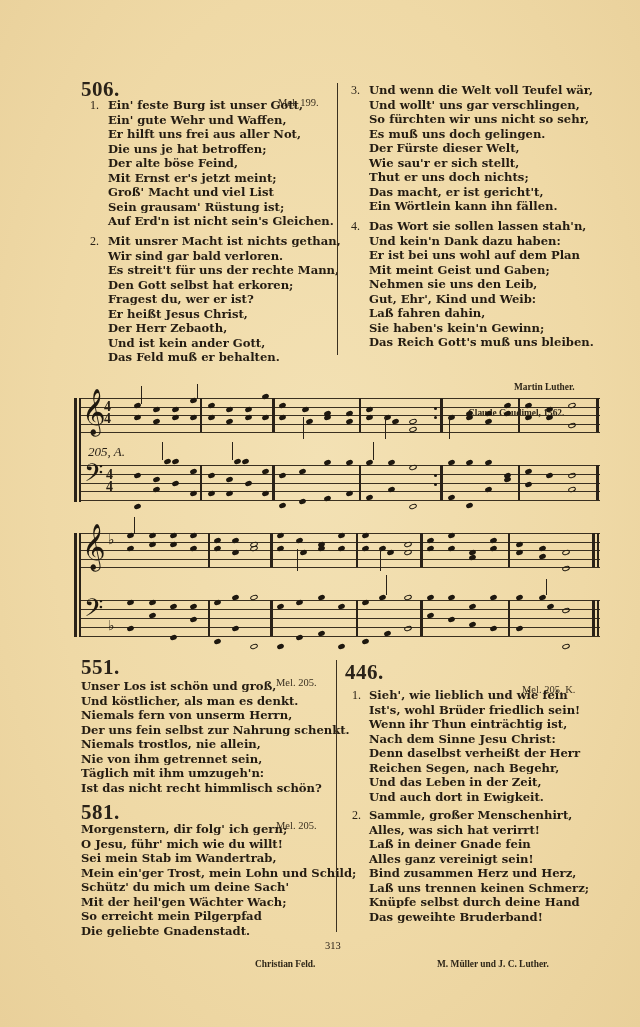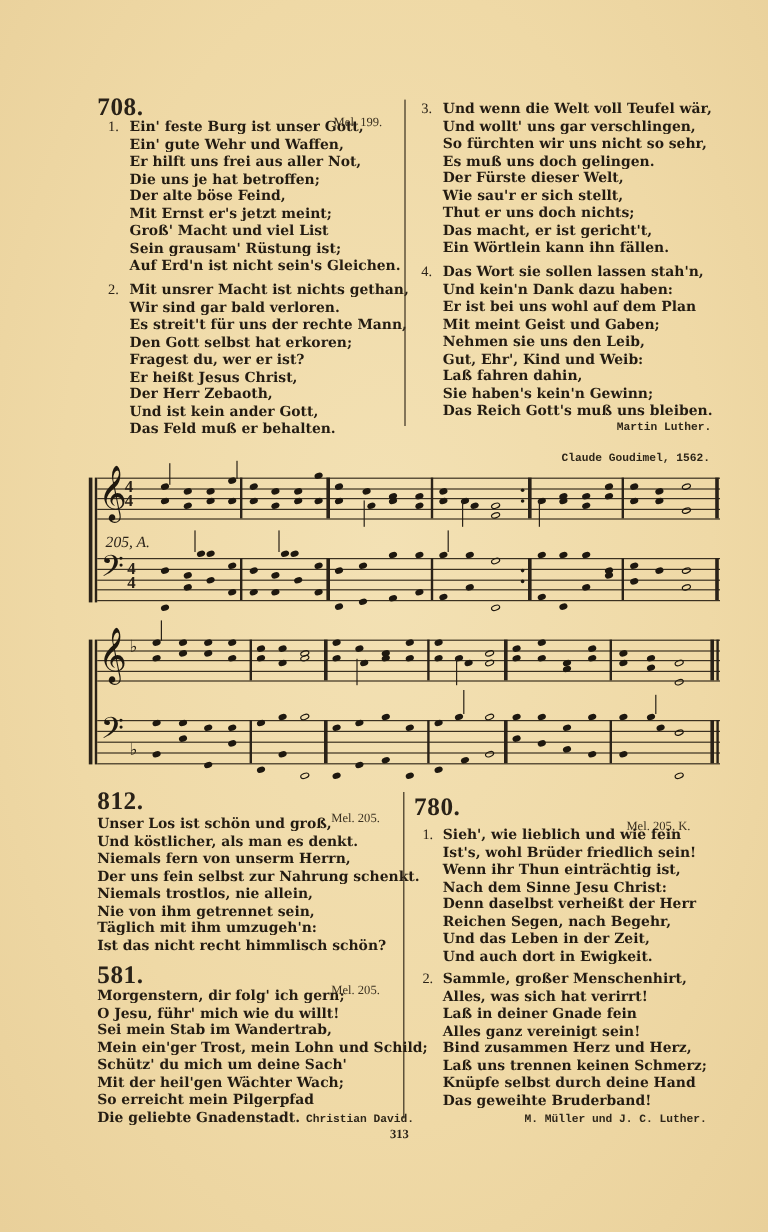--- a/index.html
+++ b/index.html
@@ -10,39 +10,39 @@
     font-family: "DejaVu Serif", serif;
     color:#2a2218;
     position:relative;
   }
   .abs { position:absolute; }
   .hymn-num { font-family:"Liberation Serif", serif; font-weight:bold; font-size:21px; letter-spacing:0.5px; }
   .mel { font-family:"Liberation Serif", serif; font-size:10.5px; color:#3a3020;margin-top:11px; }
   .lines { font-family:"DejaVu Serif", serif; font-size:11.6px; line-height:14.55px; white-space:pre; color:#241c12; font-weight:600; }
   .verse { position:absolute; }
   .vnum { position:absolute; font-family:"Liberation Serif", serif; font-size:12px; font-weight:normal; }
-  .author { font-family:Liberation Mono, monospace; font-size:9.4px; color:#2e2618; font-weight:600; white-space:nowrap; }
+  .author { font-family:Liberation Serif, serif; font-size:9.4px; color:#2e2618; font-weight:600; white-space:nowrap;margin-top:32px; }
   .divider { position:absolute; width:1px; background:#3a3020; }
   .staff-block { position:absolute; }
   .staffline { position:absolute; left:0; right:0; height:1px; background:#3a3020; }
   .barline { position:absolute; width:1.5px; background:#2a2218; }
   .thick { width:3px; }
   .note { position:absolute; width:7px; height:5px; border-radius:50%; background:#1e180f; transform:rotate(-20deg); }
   .note.half { background:transparent; border:1.5px solid #1e180f; width:6px; height:3px; }
   .stem { position:absolute; width:1px; background:#2a2218; }
   .clef { position:absolute; font-family:"DejaVu Serif", serif; color:#1e180f; }
   .timesig { position:absolute; font-family:"Liberation Serif", serif; font-weight:bold; font-size:14px; line-height:12px; text-align:center; }
   .label-italic { font-family:"Liberation Serif", serif; font-style:italic; font-size:13px; }
-  .pagenum { font-family:"Liberation Serif", serif; font-weight:bold; font-size:10.5px; }
+  .pagenum { font-family:"Liberation Serif", serif; font-weight:normal; font-size:10.5px; }
   .repeat-dot { position:absolute; width:3px; height:3px; border-radius:50%; background:#1e180f; }
 </style>
 </head>
 <body>
 
-<div class="abs hymn-num" style="left:81px; top:77px;">708.</div>
+<div class="abs hymn-num" style="left:81px; top:77px;">506.</div>
 <div class="abs mel" style="left:278px; top:86px;">Mel. 199.</div>
 
 <div class="verse" style="left:90px; top:98px;">
   <span class="vnum" style="left:0; top:0;">1.</span>
   <div class="lines" style="position:absolute; left:18px; top:0;">Ein' feste Burg ist unser Gott,
 Ein' gute Wehr und Waffen,
 Er hilft uns frei aus aller Not,
 Die uns je hat betroffen;
 Der alte böse Feind,
 Mit Ernst er's jetzt meint;
@@ -358,46 +358,46 @@
     <div class="note" style="left:416px;top:99px"></div>
   <div class="note" style="left:442px;top:68px"></div>
     <div class="note" style="left:442px;top:99px"></div>
   <div class="note" style="left:465px;top:68px"></div>
     <div class="note" style="left:473px;top:77px"></div>
     <div class="stem" style="left:472px;top:52px;height:16px"></div>
   <div class="note half" style="left:488px;top:81px"></div>
     <div class="note half" style="left:488px;top:117px"></div>
 </div>
 
-<div class="abs hymn-num" style="left:81px; top:655px;">812.</div>
+<div class="abs hymn-num" style="left:81px; top:655px;">551.</div>
 <div class="abs mel" style="left:276px; top:666px;">Mel. 205.</div>
 <div class="abs lines" style="left:81px; top:679px;">Unser Los ist schön und groß,
 Und köstlicher, als man es denkt.
 Niemals fern von unserm Herrn,
 Der uns fein selbst zur Nahrung schenkt.
 Niemals trostlos, nie allein,
 Nie von ihm getrennet sein,
 Täglich mit ihm umzugeh'n:
 Ist das nicht recht himmlisch schön?</div>
 
 <div class="abs hymn-num" style="left:81px; top:800px;">581.</div>
 <div class="abs mel" style="left:276px; top:809px;">Mel. 205.</div>
 <div class="abs lines" style="left:81px; top:822px;">Morgenstern, dir folg' ich gern;
 O Jesu, führ' mich wie du willt!
 Sei mein Stab im Wandertrab,
 Mein ein'ger Trost, mein Lohn und Schild;
 Schütz' du mich um deine Sach'
 Mit der heil'gen Wächter Wach;
 So erreicht mein Pilgerpfad
 Die geliebte Gnadenstadt.</div>
-<div class="abs author" style="left:255px; top:927px;">Christian David.</div>
+<div class="abs author" style="left:255px; top:927px;">Christian Feld.</div>
 
 <div class="divider" style="left:336px; top:660px; height:272px;"></div>
 
-<div class="abs hymn-num" style="left:345px; top:660px;">780.</div>
+<div class="abs hymn-num" style="left:345px; top:660px;">446.</div>
 <div class="abs mel" style="left:522px; top:673px;">Mel. 205, K.</div>
 
 <div class="verse" style="left:352px; top:688px;">
   <span class="vnum" style="left:0; top:0;">1.</span>
   <div class="lines" style="position:absolute; left:17px; top:0;">Sieh', wie lieblich und wie fein
 Ist's, wohl Brüder friedlich sein!
 Wenn ihr Thun einträchtig ist,
 Nach dem Sinne Jesu Christ:
 Denn daselbst verheißt der Herr
 Reichen Segen, nach Begehr,

